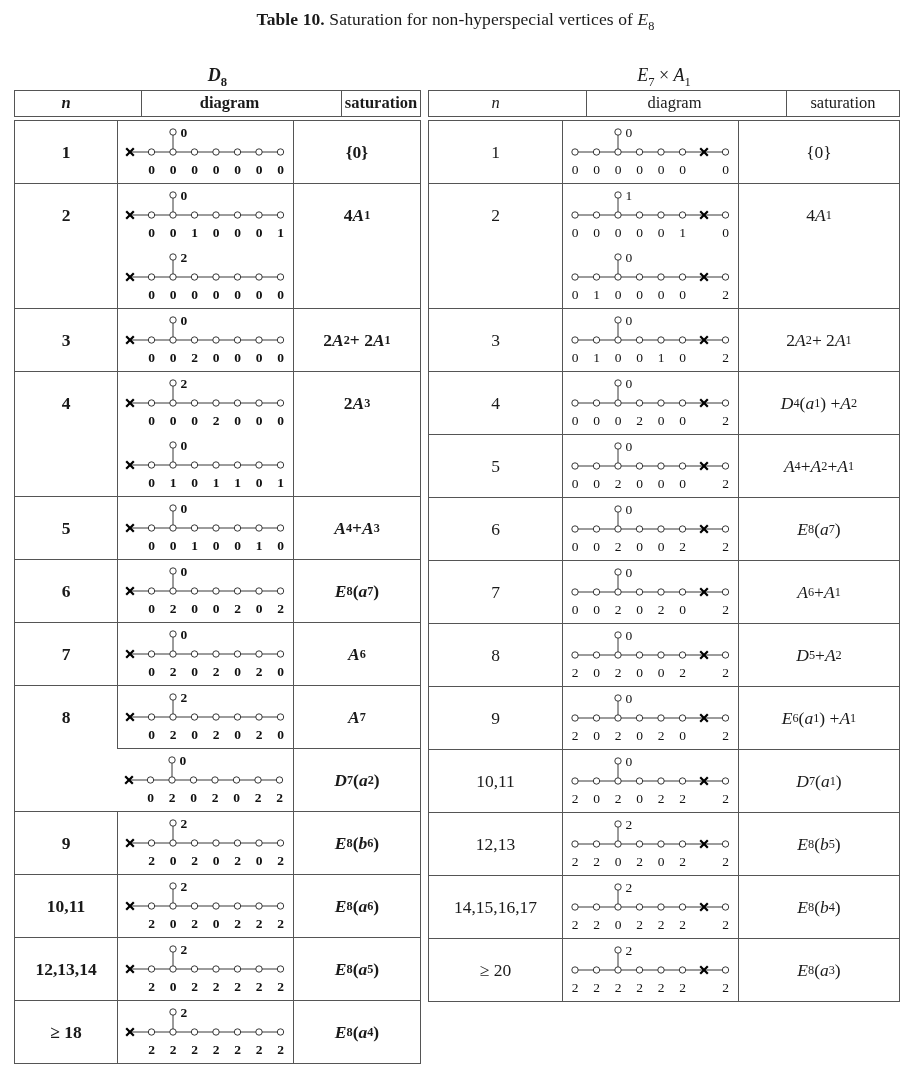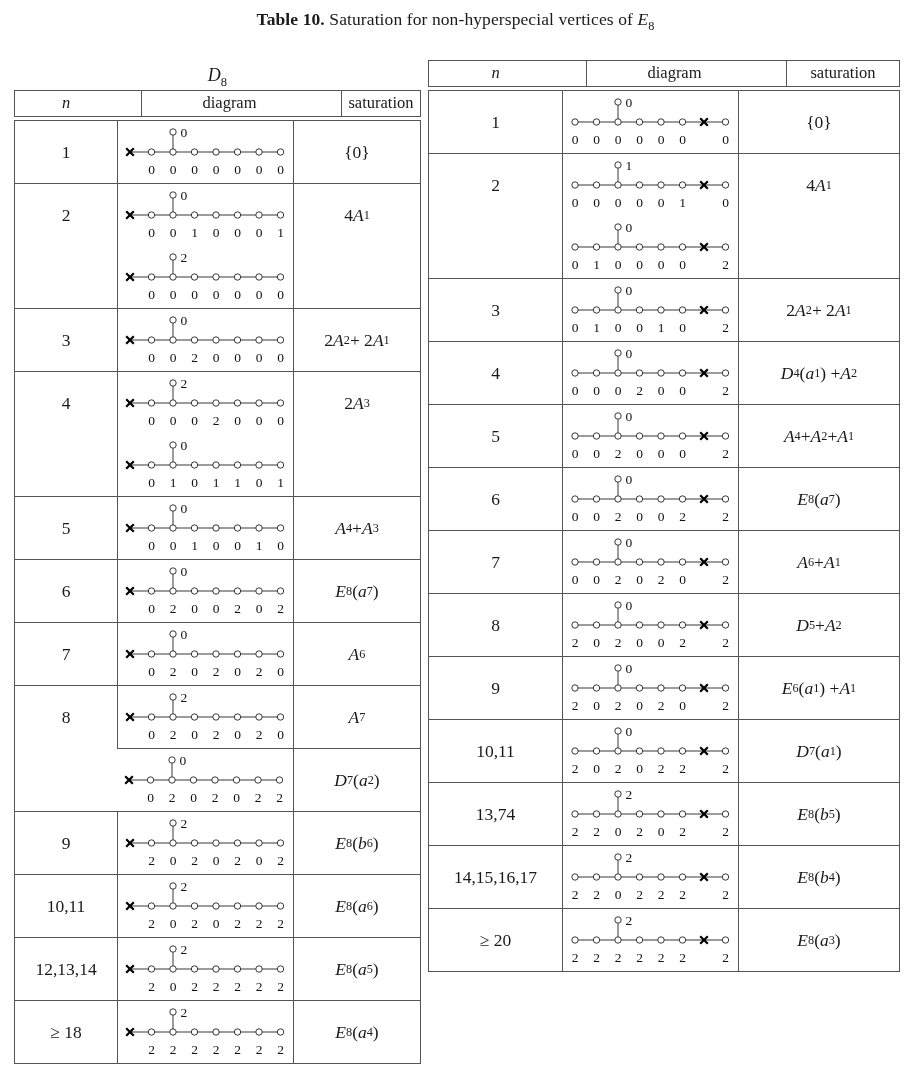--- a/index.html
+++ b/index.html
@@ -7,21 +7,21 @@
     width:911px;height:1068px;position:relative;background:#fff;
     font-family:"Liberation Serif",serif;color:#1a1a1a;overflow:hidden;
   }
   .page-title{
     position:absolute;top:9px;left:0;width:911px;text-align:center;
     font-size:17.5px;letter-spacing:.1px;
   }
   .page-title .b{font-weight:bold;}
   sub{font-size:70%;line-height:0;}
   .tbl{position:absolute;top:60px;}
-  #table-0{left:14px;width:407px;}
+  #table-0{left:14px;width:407px;font-weight:bold;}
   #table-1{left:428px;width:472px;}
   .tcap{text-align:center;font-size:18px;height:30px;line-height:30px;}
   .thead{display:flex;border:1px solid #555;box-sizing:border-box;background:#fff;}
   .hc{box-sizing:border-box;height:25px;line-height:24px;text-align:center;
       font-size:16.5px;flex:0 0 auto;}
   .hc + .hc{border-left:1px solid #555;margin-left:24px;}
   #table-0 .hc-n{width:102px;} #table-0 .hc-d{width:176px;} #table-0 .hc-s{flex:1;}
   #table-1 .hc-n{width:133px;} #table-1 .hc-d{width:176px;} #table-1 .hc-s{flex:1;}
   table.body{border-collapse:collapse;margin-top:3px;table-layout:fixed;}
   #table-0 table.body{width:407px;}
@@ -550,20 +550,21 @@
           </td>
           <td>
             <div class="vc"><i>E</i><sub>8</sub>(<i>a</i><sub>4</sub>)</div>
           </td>
         </tr>
       </tbody>
   </table>
 </div>
 
 <div class="tbl" id="table-1">
+  <div class="tcap"><i>E</i><sub>7</sub> × <i>A</i><sub>1</sub></div>
   <div class="thead">
     <div class="hc hc-n"><i>n</i></div>
     <div class="hc hc-d">diagram</div>
     <div class="hc hc-s">saturation</div>
   </div>
   <table class="body">
     <colgroup>
         <col style="width:134px">
         <col style="width:176px">
         <col>
@@ -928,21 +929,21 @@
                 <text text-anchor="middle" x="159.5" y="51">2</text>
               </svg>
             </div>
           </td>
           <td>
             <div class="vc"><i>D</i><sub>7</sub>(<i>a</i><sub>1</sub>)</div>
           </td>
         </tr>
         <tr>
           <td rowspan="1">
-            <div class="vc">13,74</div>
+            <div class="vc">12,13</div>
           </td>
           <td>
             <div class="dblock">
               <svg width="170" height="58" viewBox="0 0 170 58">
                 <line class="st" x1="9" y1="29" x2="159.5" y2="29"></line>
                 <line class="st" x1="52" y1="29" x2="52" y2="9"></line>
                 <circle class="nd" cx="52" cy="9" r="3.2"></circle>
                 <text x="59.5" y="13.5">2</text>
                 <circle class="nd" cx="9" cy="29" r="3.2"></circle>
                 <text text-anchor="middle" x="9" y="51">2</text>

